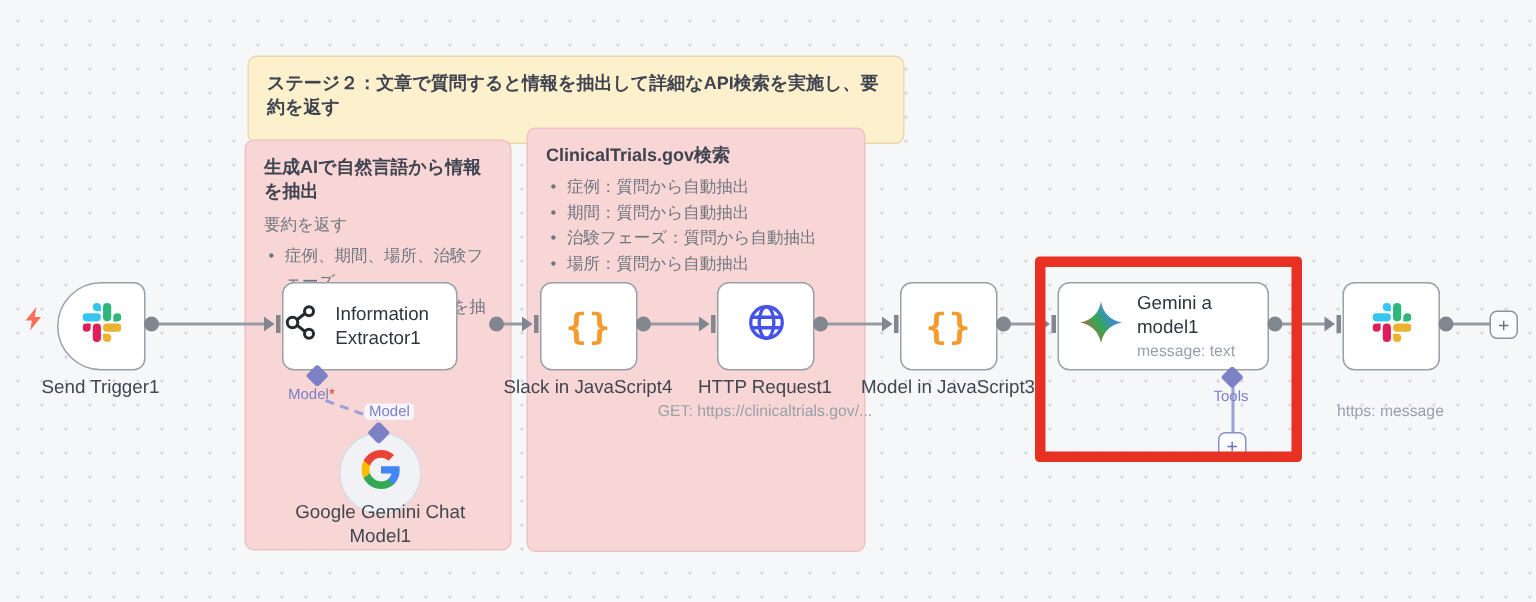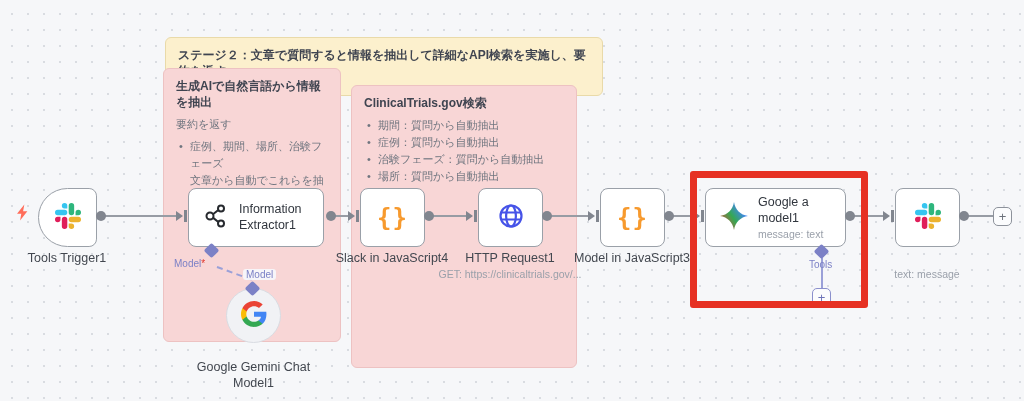--- a/index.html
+++ b/index.html
@@ -59,36 +59,36 @@
 </style>
 </head>
 <body>
 
 <div class="canvas">
 
   <div class="note yellow" style="left:165px;top:13px;width:438px;height:59px;margin-top:24px;">
     <div class="note-title">ステージ２：文章で質問すると情報を抽出して詳細なAPI検索を実施し、要約を返す</div>
   </div>
 
-  <div class="note pink" style="left:163px;top:68px;width:178px;height:274px;">
+  <div class="note pink" style="left:163px;top:93px;width:178px;height:274px;">
     <div class="note-title">生成AIで自然言語から情報を抽出</div>
     <div class="note-sub">要約を返す</div>
     <ul>
       <li>
         <span>症例、期間、場所、治験フェーズ</span>
         <span class="cont">文章から自動でこれらを抽出</span>
       </li>
     </ul>
   </div>
 
   <div class="note pink" style="left:351px;top:85px;width:226px;height:283px;">
     <div class="note-title">ClinicalTrials.gov検索</div>
     <ul>
+      <li>症例：質問から自動抽出</li>
       <li>期間：質問から自動抽出</li>
-      <li>症例：質問から自動抽出</li>
       <li>治験フェーズ：質問から自動抽出</li>
       <li>場所：質問から自動抽出</li>
     </ul>
   </div>
 
   <div class="wire" style="left:101px;top:215px;width:77px;"></div>
   <div class="wire" style="left:331px;top:215px;width:20px;"></div>
   <div class="wire" style="left:429px;top:215px;width:40px;"></div>
   <div class="wire" style="left:547px;top:215px;width:44px;"></div>
   <div class="wire" style="left:669px;top:215px;width:27px;"></div>
@@ -105,57 +105,57 @@
     <span>
       <svg width="26" height="26" viewBox="0 0 24 24">
         <path d="M5.042 15.165a2.528 2.528 0 0 1-2.52 2.523A2.528 2.528 0 0 1 0 15.165a2.527 2.527 0 0 1 2.522-2.52h2.52v2.52zM6.313 15.165a2.527 2.527 0 0 1 2.521-2.52 2.527 2.527 0 0 1 2.521 2.52v6.313A2.528 2.528 0 0 1 8.834 24a2.528 2.528 0 0 1-2.521-2.522v-6.313z" fill="#E01E5A"></path>
         <path d="M8.834 5.042a2.528 2.528 0 0 1-2.521-2.52A2.528 2.528 0 0 1 8.834 0a2.528 2.528 0 0 1 2.521 2.522v2.52H8.834zM8.834 6.313a2.528 2.528 0 0 1 2.521 2.521 2.528 2.528 0 0 1-2.521 2.521H2.522A2.528 2.528 0 0 1 0 8.834a2.528 2.528 0 0 1 2.522-2.521h6.312z" fill="#36C5F0"></path>
         <path d="M18.956 8.834a2.528 2.528 0 0 1 2.522-2.521A2.528 2.528 0 0 1 24 8.834a2.528 2.528 0 0 1-2.522 2.521h-2.522V8.834zM17.688 8.834a2.528 2.528 0 0 1-2.523 2.521 2.527 2.527 0 0 1-2.52-2.521V2.522A2.527 2.527 0 0 1 15.165 0a2.528 2.528 0 0 1 2.523 2.522v6.312z" fill="#2EB67D"></path>
         <path d="M15.165 18.956a2.528 2.528 0 0 1 2.523 2.522A2.528 2.528 0 0 1 15.165 24a2.527 2.527 0 0 1-2.52-2.522v-2.522h2.52zM15.165 17.688a2.527 2.527 0 0 1-2.52-2.523 2.526 2.526 0 0 1 2.52-2.52h6.313A2.527 2.527 0 0 1 24 15.165a2.528 2.528 0 0 1-2.522 2.523h-6.313z" fill="#ECB22E"></path>
       </svg>
     </span>
   </div>
   <div class="out-dot" style="left:96px;top:211px;"></div>
-  <div class="node-label" style="left:7px;top:251px;width:120px;">Tools Trigger1</div>
+  <div class="node-label" style="left:7px;top:251px;width:120px;">Send Trigger1</div>
 
   <div class="in-port" style="left:176px;top:210px;">
       <span class="tri"></span>
       <span class="bar"></span>
     </div>
-  <div class="node" style="left:188px;top:188px;width:136px;height:59px;justify-content:flex-start;">
+  <div class="node" style="left:188px;top:188px;width:117px;height:59px;justify-content:center;">
     <div class="node-inner" style="padding-left:14px;">
       <span>
         <svg width="26" height="26" viewBox="0 0 26 26" fill="none" stroke="#26292e" stroke-width="2">
           <circle cx="18" cy="5.5" r="3"></circle>
             <circle cx="7" cy="13" r="3.5"></circle>
             <circle cx="18" cy="20.5" r="3"></circle>
           <path d="M10 11.2 15.3 7M10.2 14.9 15.3 19"></path>
         </svg>
       </span>
       <span class="inner-text" style="width:86px;">Information Extractor1</span>
     </div>
   </div>
   <div class="out-dot" style="left:326px;top:211px;"></div>
   <div class="diamond" style="left:206px;top:245px;"></div>
-  <div class="ai-label" style="left:174px;top:258px;"><span>Model</span><span class="req">*</span></div>
+  <div class="ai-label" style="left:192px;top:258px;"><span>Model</span><span class="req">*</span></div>
   <div class="dashed-link" style="left:217px;top:266px;width:37px;transform:rotate(20deg);"></div>
   <div class="ai-label pill" style="left:243px;top:269px;">Model</div>
 
   <div class="diamond" style="left:247px;top:283px;"></div>
   <div class="round-node" style="left:226px;top:288px;">
     <span>
       <svg width="26" height="26" viewBox="0 0 24 24">
         <path fill="#4285F4" d="M23.49 12.27c0-.79-.07-1.54-.19-2.27H12v4.51h6.47c-.29 1.48-1.14 2.73-2.4 3.58v3h3.86c2.26-2.09 3.56-5.17 3.56-8.82z"></path>
         <path fill="#34A853" d="M12 24c3.24 0 5.95-1.08 7.93-2.91l-3.86-3c-1.08.72-2.45 1.16-4.07 1.16-3.13 0-5.78-2.11-6.73-4.96H1.29v3.09C3.26 21.3 7.31 24 12 24z"></path>
         <path fill="#FBBC05" d="M5.27 14.29c-.25-.72-.38-1.49-.38-2.29s.14-1.57.38-2.29V6.62H1.29C.47 8.24 0 10.06 0 12s.47 3.76 1.29 5.38l3.98-3.09z"></path>
         <path fill="#EA4335" d="M12 4.75c1.77 0 3.35.61 4.6 1.8l3.42-3.42C17.95 1.19 15.24 0 12 0 7.31 0 3.26 2.7 1.29 6.62l3.98 3.09c.95-2.85 3.6-4.96 6.73-4.96z"></path>
       </svg>
     </span>
   </div>
-  <div class="node-label" style="left:183px;top:360px;width:141px;">Google Gemini Chat Model1</div>
+  <div class="node-label" style="left:183px;top:334px;width:141px;">Google Gemini Chat Model1</div>
 
   <div class="in-port" style="left:348px;top:210px;">
       <span class="tri"></span>
       <span class="bar"></span>
     </div>
   <div class="node" style="left:360px;top:188px;width:65px;height:59px;">
     <span class="code-glyph">{}</span>
   </div>
   <div class="out-dot" style="left:424px;top:211px;"></div>
   <div class="node-label" style="left:332px;top:251px;width:120px;">Slack in JavaScript4</div>
@@ -199,21 +199,21 @@
               <linearGradient id="gemGrad" x1="0" y1="0.85" x2="1" y2="0.15">
             <stop offset="0" stop-color="#ea4335"></stop>
                 <stop offset="0.45" stop-color="#34a853"></stop>
                 <stop offset="0.8" stop-color="#4285f4"></stop>
           </linearGradient>
             </defs>
           <path d="M12 0C13 6.5 17.5 11 24 12 17.5 13 13 17.5 12 24 11 17.5 6.5 13 0 12 6.5 11 11 6.5 12 0Z" fill="url(#gemGrad)"></path>
         </svg>
       </span>
       <span style="width:86px;">
-        <span class="inner-text" style="display:block;">Google a model1</span>
+        <span class="inner-text" style="display:block;">Gemini a model1</span>
         <span class="inner-sub" style="display:block;">message: text</span>
       </span>
     </div>
   </div>
   <div class="out-dot" style="left:845px;top:211px;"></div>
   <div class="diamond" style="left:816px;top:246px;"></div>
   <div class="ai-label" style="left:809px;top:259px;width:30px;text-align:left;">Tools</div>
   <div class="vline" style="left:821px;top:258px;height:31px;"></div>
   <div class="plus-btn purple" style="left:812px;top:288px;">+</div>
 
@@ -227,17 +227,17 @@
     <span>
       <svg width="26" height="26" viewBox="0 0 24 24">
         <path d="M5.042 15.165a2.528 2.528 0 0 1-2.52 2.523A2.528 2.528 0 0 1 0 15.165a2.527 2.527 0 0 1 2.522-2.52h2.52v2.52zM6.313 15.165a2.527 2.527 0 0 1 2.521-2.52 2.527 2.527 0 0 1 2.521 2.52v6.313A2.528 2.528 0 0 1 8.834 24a2.528 2.528 0 0 1-2.521-2.522v-6.313z" fill="#E01E5A"></path>
         <path d="M8.834 5.042a2.528 2.528 0 0 1-2.521-2.52A2.528 2.528 0 0 1 8.834 0a2.528 2.528 0 0 1 2.521 2.522v2.52H8.834zM8.834 6.313a2.528 2.528 0 0 1 2.521 2.521 2.528 2.528 0 0 1-2.521 2.521H2.522A2.528 2.528 0 0 1 0 8.834a2.528 2.528 0 0 1 2.522-2.521h6.312z" fill="#36C5F0"></path>
         <path d="M18.956 8.834a2.528 2.528 0 0 1 2.522-2.521A2.528 2.528 0 0 1 24 8.834a2.528 2.528 0 0 1-2.522 2.521h-2.522V8.834zM17.688 8.834a2.528 2.528 0 0 1-2.523 2.521 2.527 2.527 0 0 1-2.52-2.521V2.522A2.527 2.527 0 0 1 15.165 0a2.528 2.528 0 0 1 2.523 2.522v6.312z" fill="#2EB67D"></path>
         <path d="M15.165 18.956a2.528 2.528 0 0 1 2.523 2.522A2.528 2.528 0 0 1 15.165 24a2.527 2.527 0 0 1-2.52-2.522v-2.522h2.52zM15.165 17.688a2.527 2.527 0 0 1-2.52-2.523 2.526 2.526 0 0 1 2.52-2.52h6.313A2.527 2.527 0 0 1 24 15.165a2.528 2.528 0 0 1-2.522 2.523h-6.313z" fill="#ECB22E"></path>
       </svg>
     </span>
   </div>
   <div class="out-dot" style="left:959px;top:211px;"></div>
-  <div class="node-sublabel" style="left:867px;top:268px;width:120px;">text: message</div>
+  <div class="node-sublabel" style="left:867px;top:268px;width:120px;">https: message</div>
 
   <div class="plus-btn gray" style="left:993px;top:207px;">+</div>
 
 </div>
 
 </body></html>

